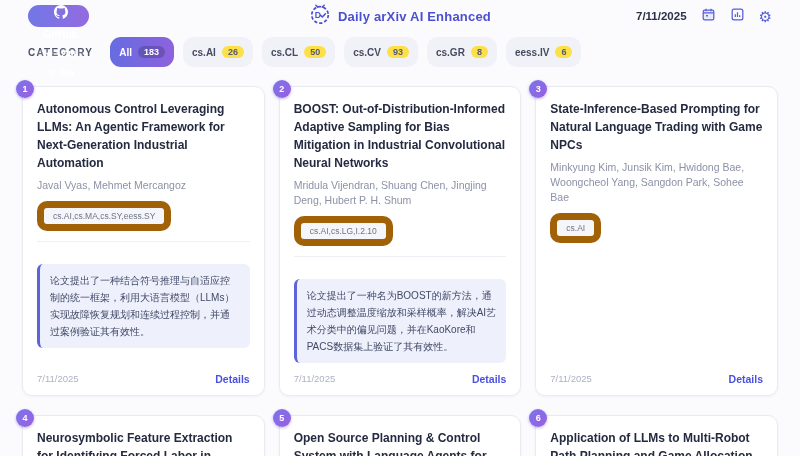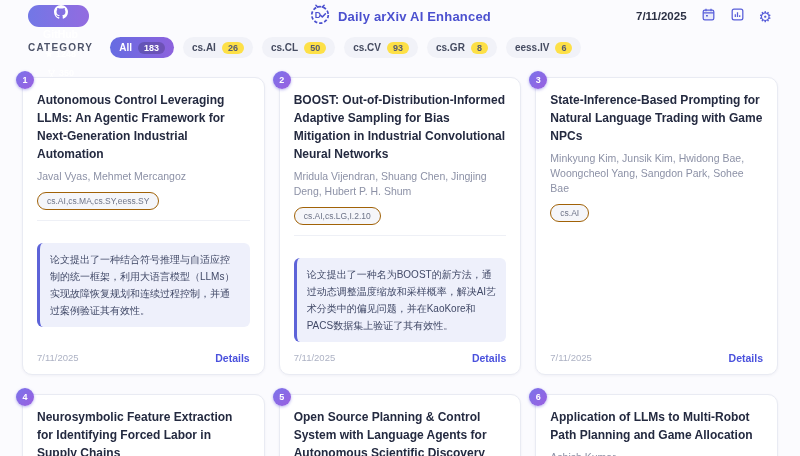--- a/index.html
+++ b/index.html
@@ -21,42 +21,42 @@
            display:flex; align-items:center; gap:7px; }
   .brand-title { color:#4b50cf; font-size:13px; font-weight:bold; letter-spacing:.2px; }
   .header-right { display:flex; align-items:center; gap:14px; }
   .header-date { font-size:11.5px; font-weight:bold; color:#2b3044; }
   .icon-btn { background:none; border:none; cursor:pointer; display:flex; align-items:center; padding:0; }
   .gear-glyph { font-size:15px; color:#585ed9; line-height:1; }
 
   
   .catbar { display:flex; align-items:center; gap:9px; padding:5px 28px 9px; }
   .catbar-label { font-size:10px; font-weight:bold; letter-spacing:1.2px; color:#4c5268; margin-right:8px; }
-  .pill { display:inline-flex; align-items:center; gap:6px; height:21px; padding:0 9px;
+  .pill { display:inline-flex; align-items:center; gap:6px; height:30px; padding:0 9px;
           border-radius:11px; border:none; cursor:pointer; background:#f1f2f8;
           color:#454b60; font-size:10px; font-weight:bold; }
   .pill .pill-count { background:#fde047; color:#555b72; border-radius:8px;
           padding:1px 6px; font-size:9px; font-weight:bold; }
   .pill.active { background:linear-gradient(90deg,#666ce2,#8d62dd); color:#fff; }
   .pill.active .pill-count { background:rgba(0,0,0,.18); color:#fff; }
 
   
   .grid { display:grid; grid-template-columns:repeat(3,1fr); column-gap:14px; row-gap:19px;
           padding:10px 22px 0; }
   .card { position:relative; background:#fff; border:1px solid #e9ebf3; border-radius:10px;
           box-shadow:0 1px 3px rgba(40,45,90,.05); padding:13px 14px 10px;
           display:flex; flex-direction:column; }
   .num-badge { position:absolute; top:-7px; left:-7px; width:18px; height:18px; border-radius:50%;
           background:linear-gradient(135deg,#7b74ea,#9a5fe0); color:#fff; font-size:9px;
           font-weight:bold; display:flex; align-items:center; justify-content:center;
           box-shadow:0 1px 3px rgba(80,70,220,.4); }
   .card-title { font-size:12px; font-weight:bold; color:#242a40; line-height:1.5; }
   .card-authors { font-size:10.5px; color:#8c91a6; line-height:1.42; margin-top:6px; }
   .tag { display:inline-block; align-self:flex-start; margin-top:8px; padding:3px 9px;
-         border:1px solid #a16207; border-radius:10px; background:#f5f6fa;
+         border:7px solid #a16207; border-radius:10px; background:#f5f6fa;
          font-size:8.5px; color:#6e7488; }
   .abstract-sec { margin-top:10px; padding-top:22px; border-top:1px solid #eef0f6; }
   .abstract { background:#eef0fb; border-left:3px solid #5d63d8; border-radius:6px;
               padding:8px 10px; font-size:10px; color:#414967; line-height:1.7; }
   .card-foot { margin-top:auto; padding-top:10px; display:flex; align-items:center;
                justify-content:space-between; }
   .card-date { font-size:9.5px; color:#adb2c4; }
   .details-link { font-size:10.5px; font-weight:bold; color:#4a51dd; text-decoration:none; cursor:pointer; }
 </style>
 </head>

